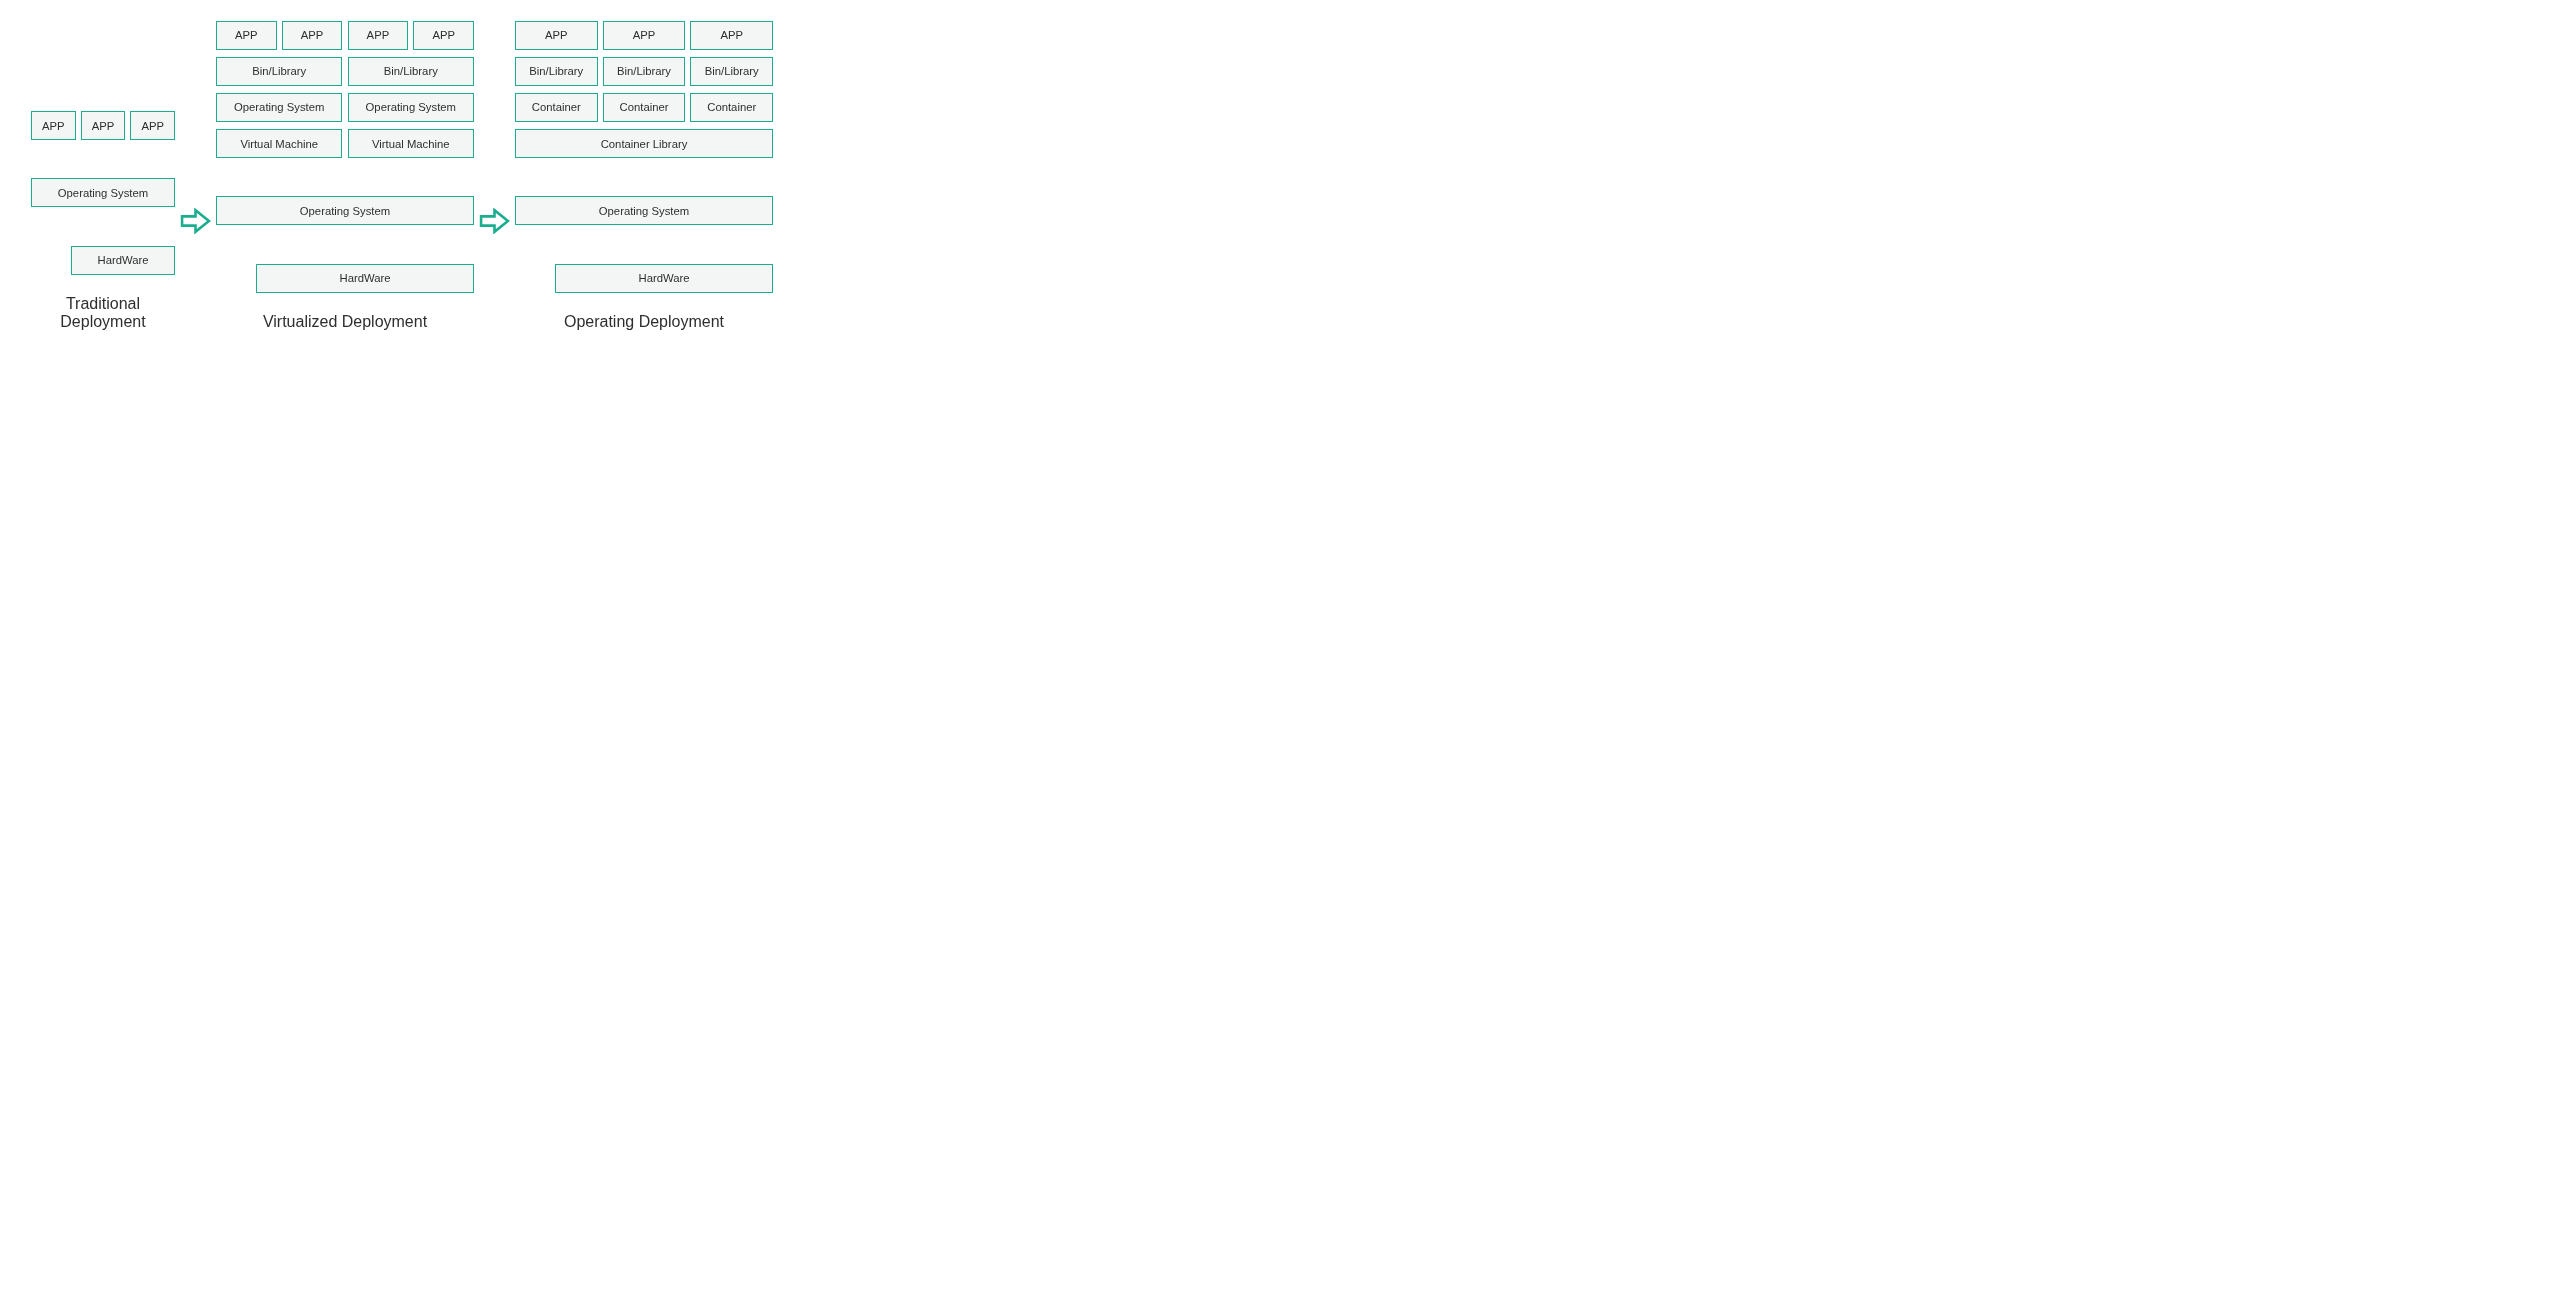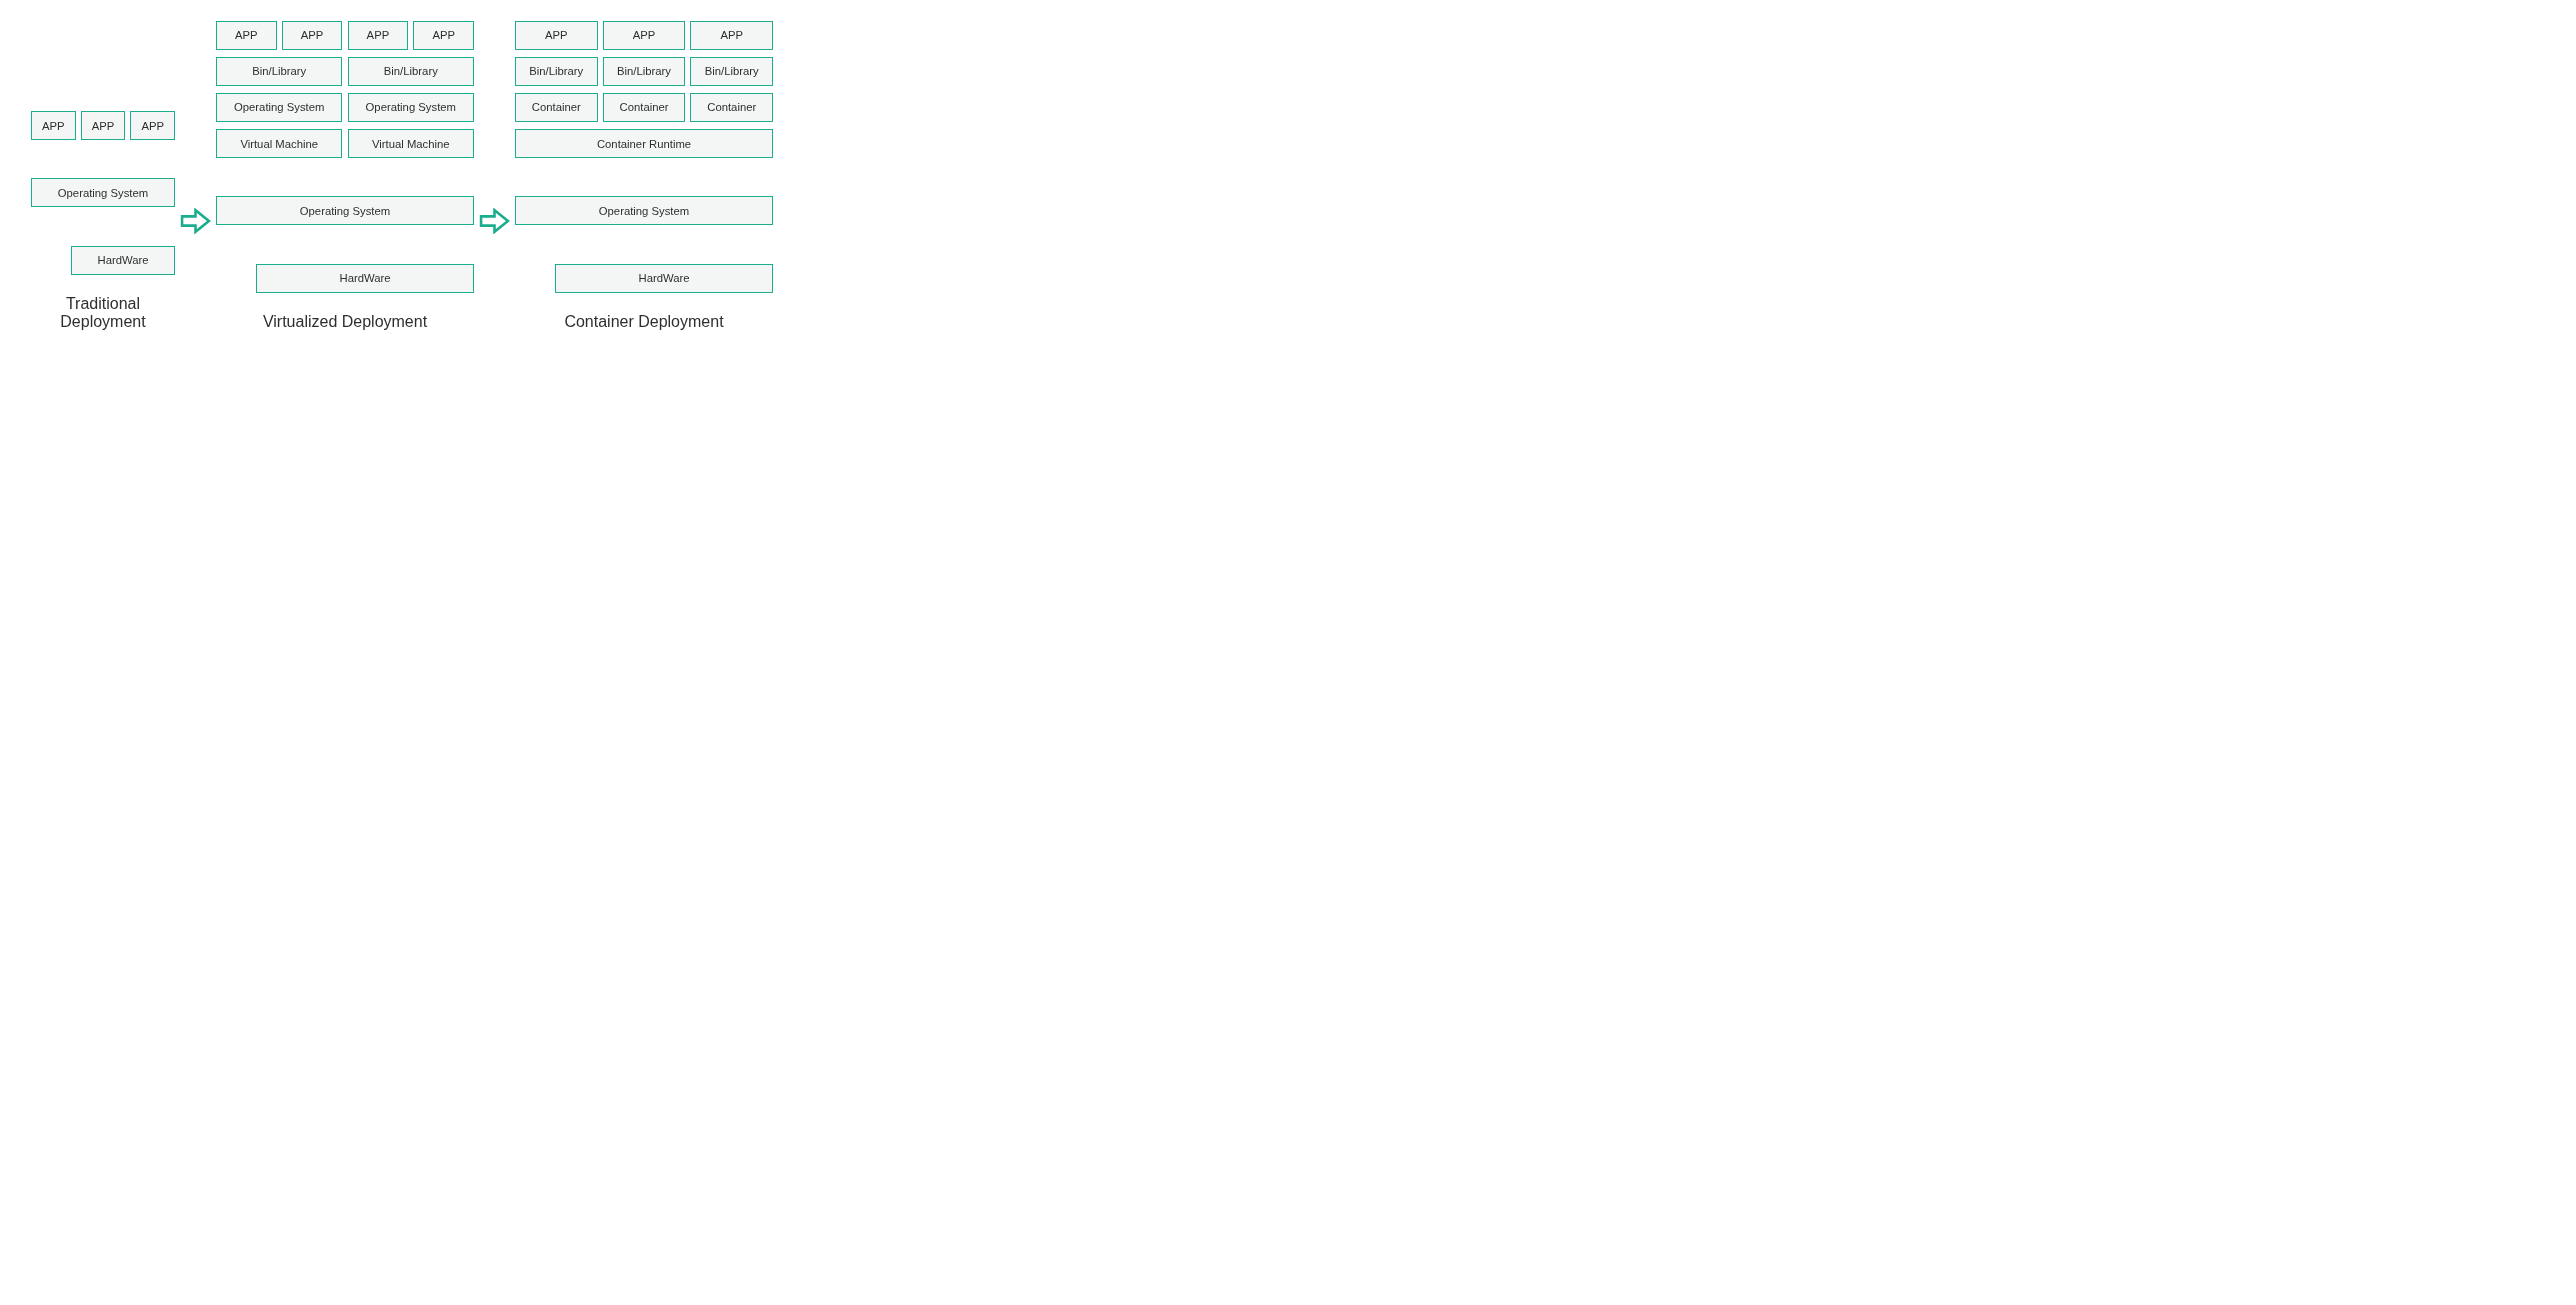--- a/index.html
+++ b/index.html
@@ -152,27 +152,27 @@
       <div class="box">Bin/Library</div>
       <div class="box">Bin/Library</div>
       <div class="box">Bin/Library</div>
     </div>
     <div class="row">
       <div class="box">Container</div>
       <div class="box">Container</div>
       <div class="box">Container</div>
     </div>
     <div class="row">
-      <div class="box">Container Runtime</div>
+      <div class="box">Container Library</div>
     </div>
     <div class="spacer"></div>
     <div class="row">
       <div class="box">Operating System</div>
     </div>
     <div class="spacer"></div>
     <div class="row last-of-stack">
       <div class="box">HardWare</div>
     </div>
-    <div class="caption">Container Deployment</div>
+    <div class="caption">Operating Deployment</div>
   </div>
 
 </div>
 
 
 </body></html>

